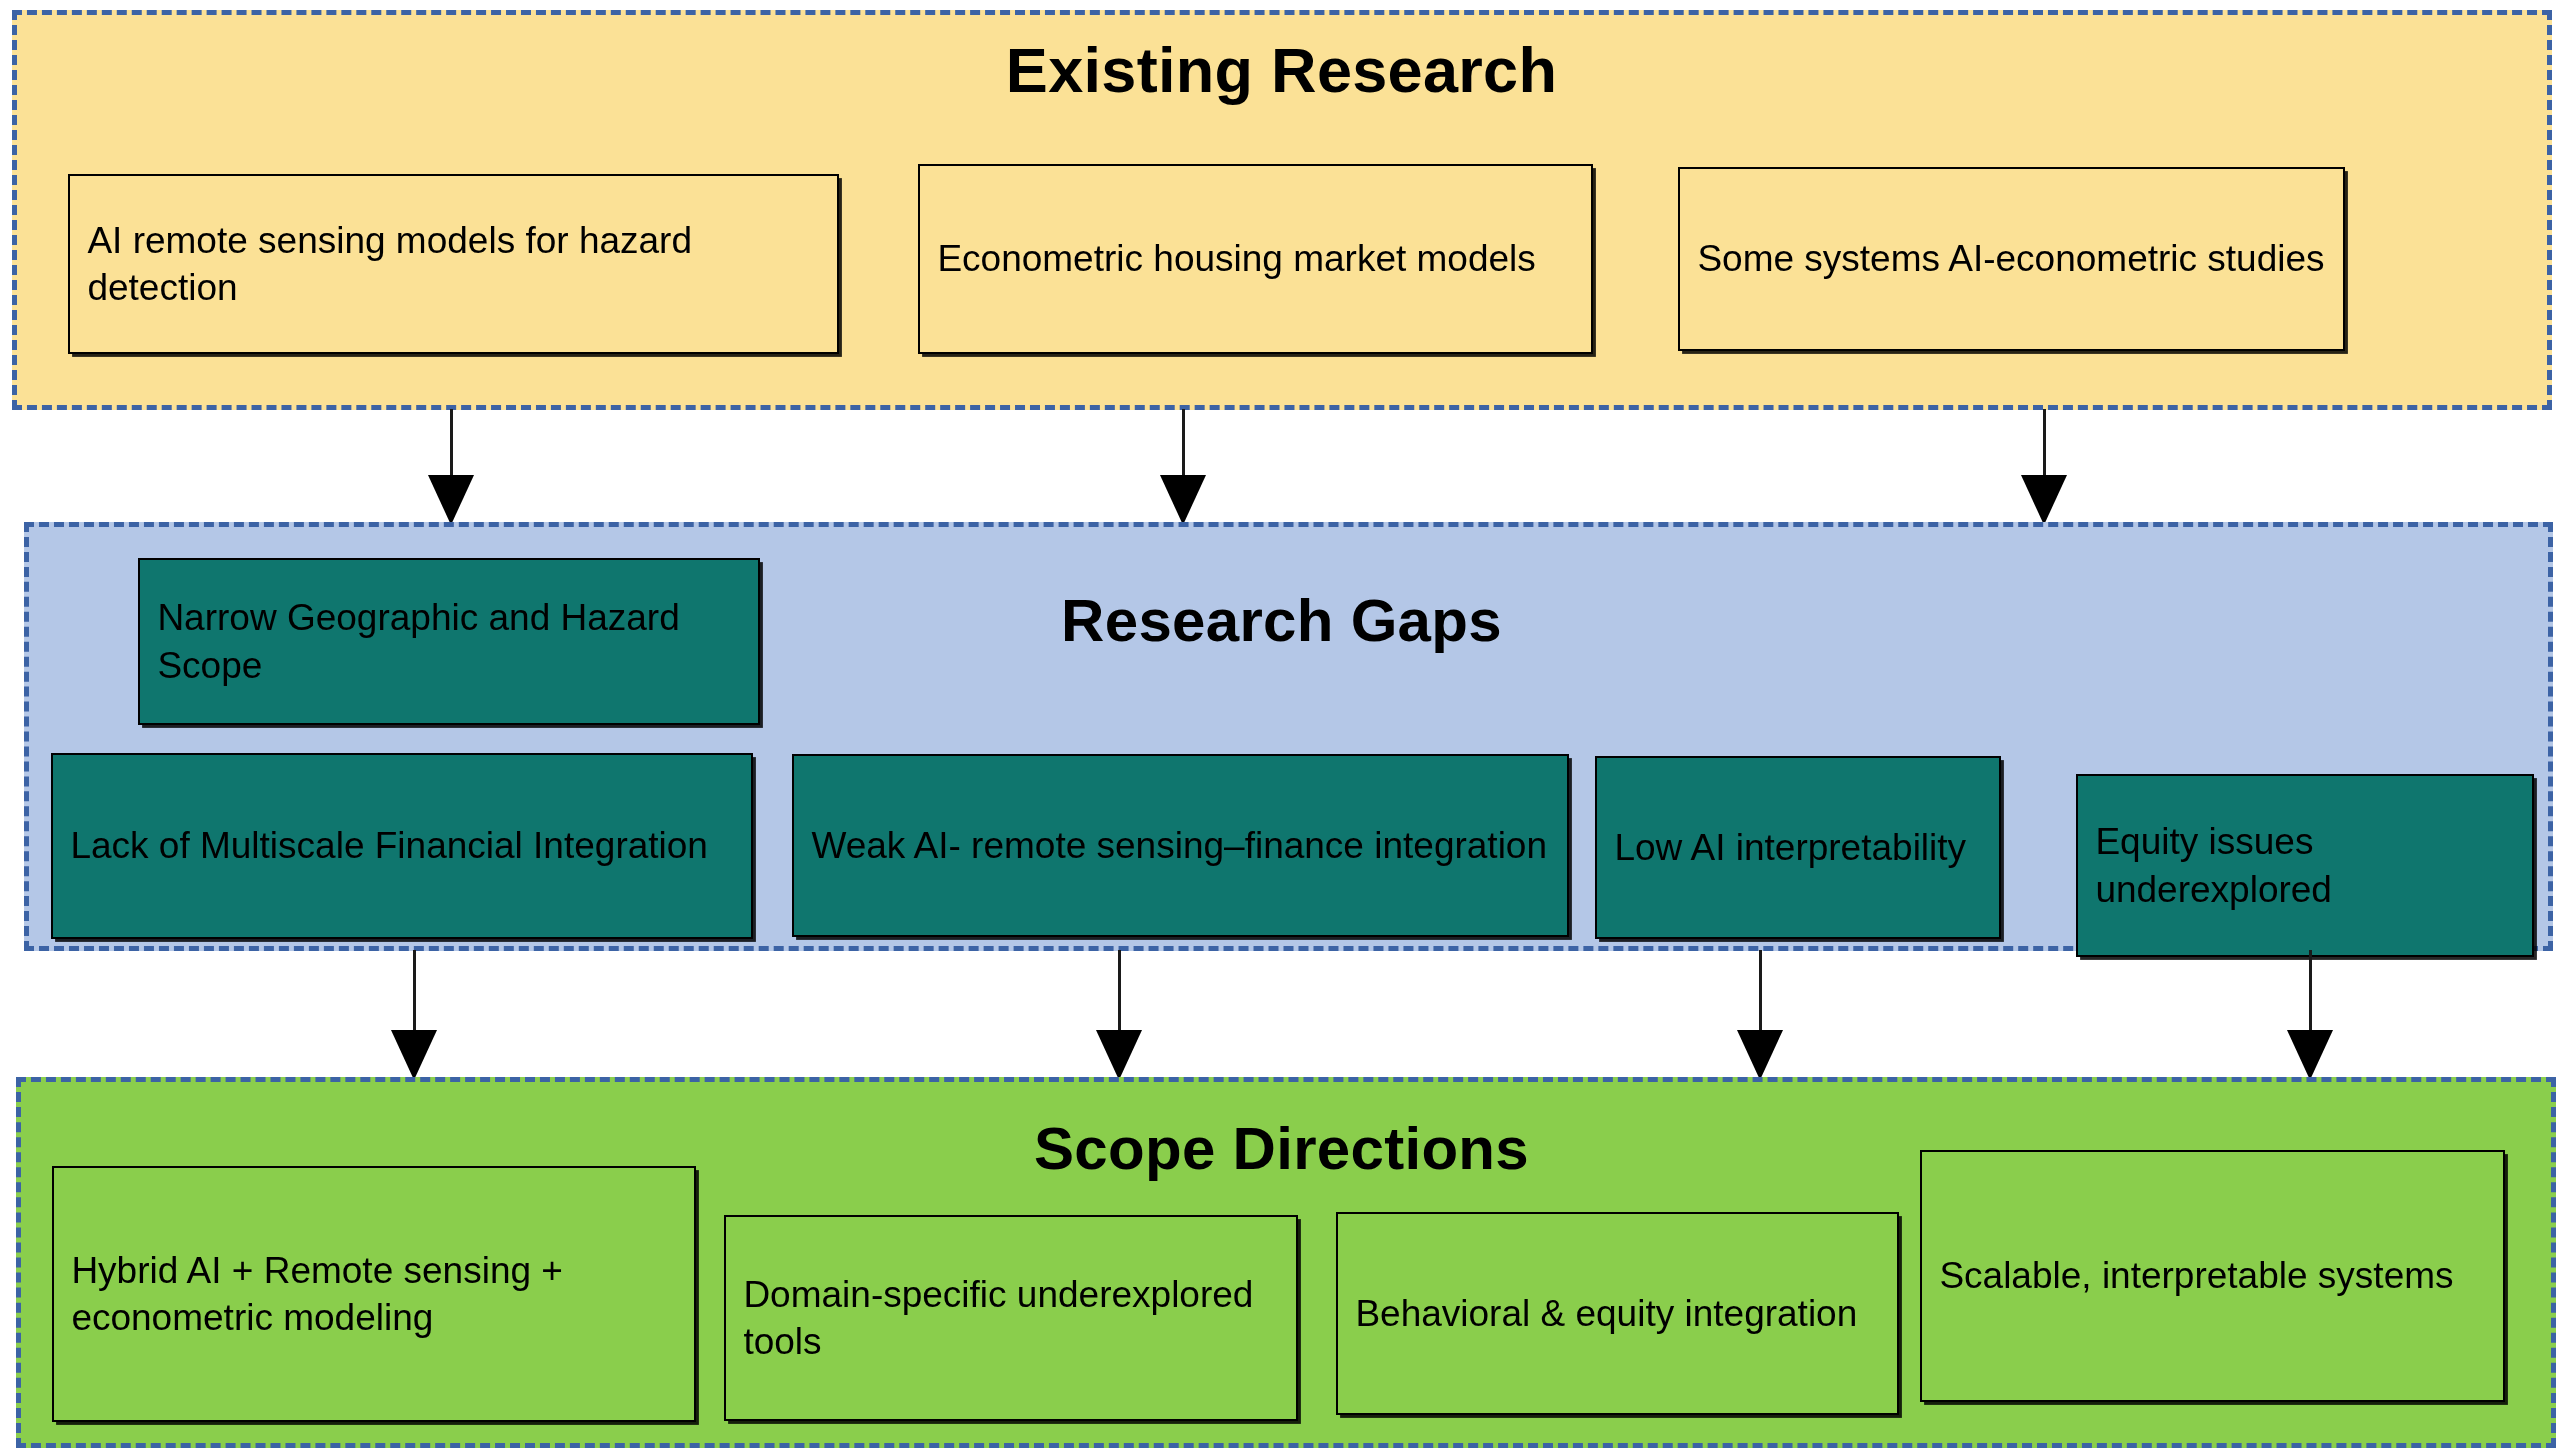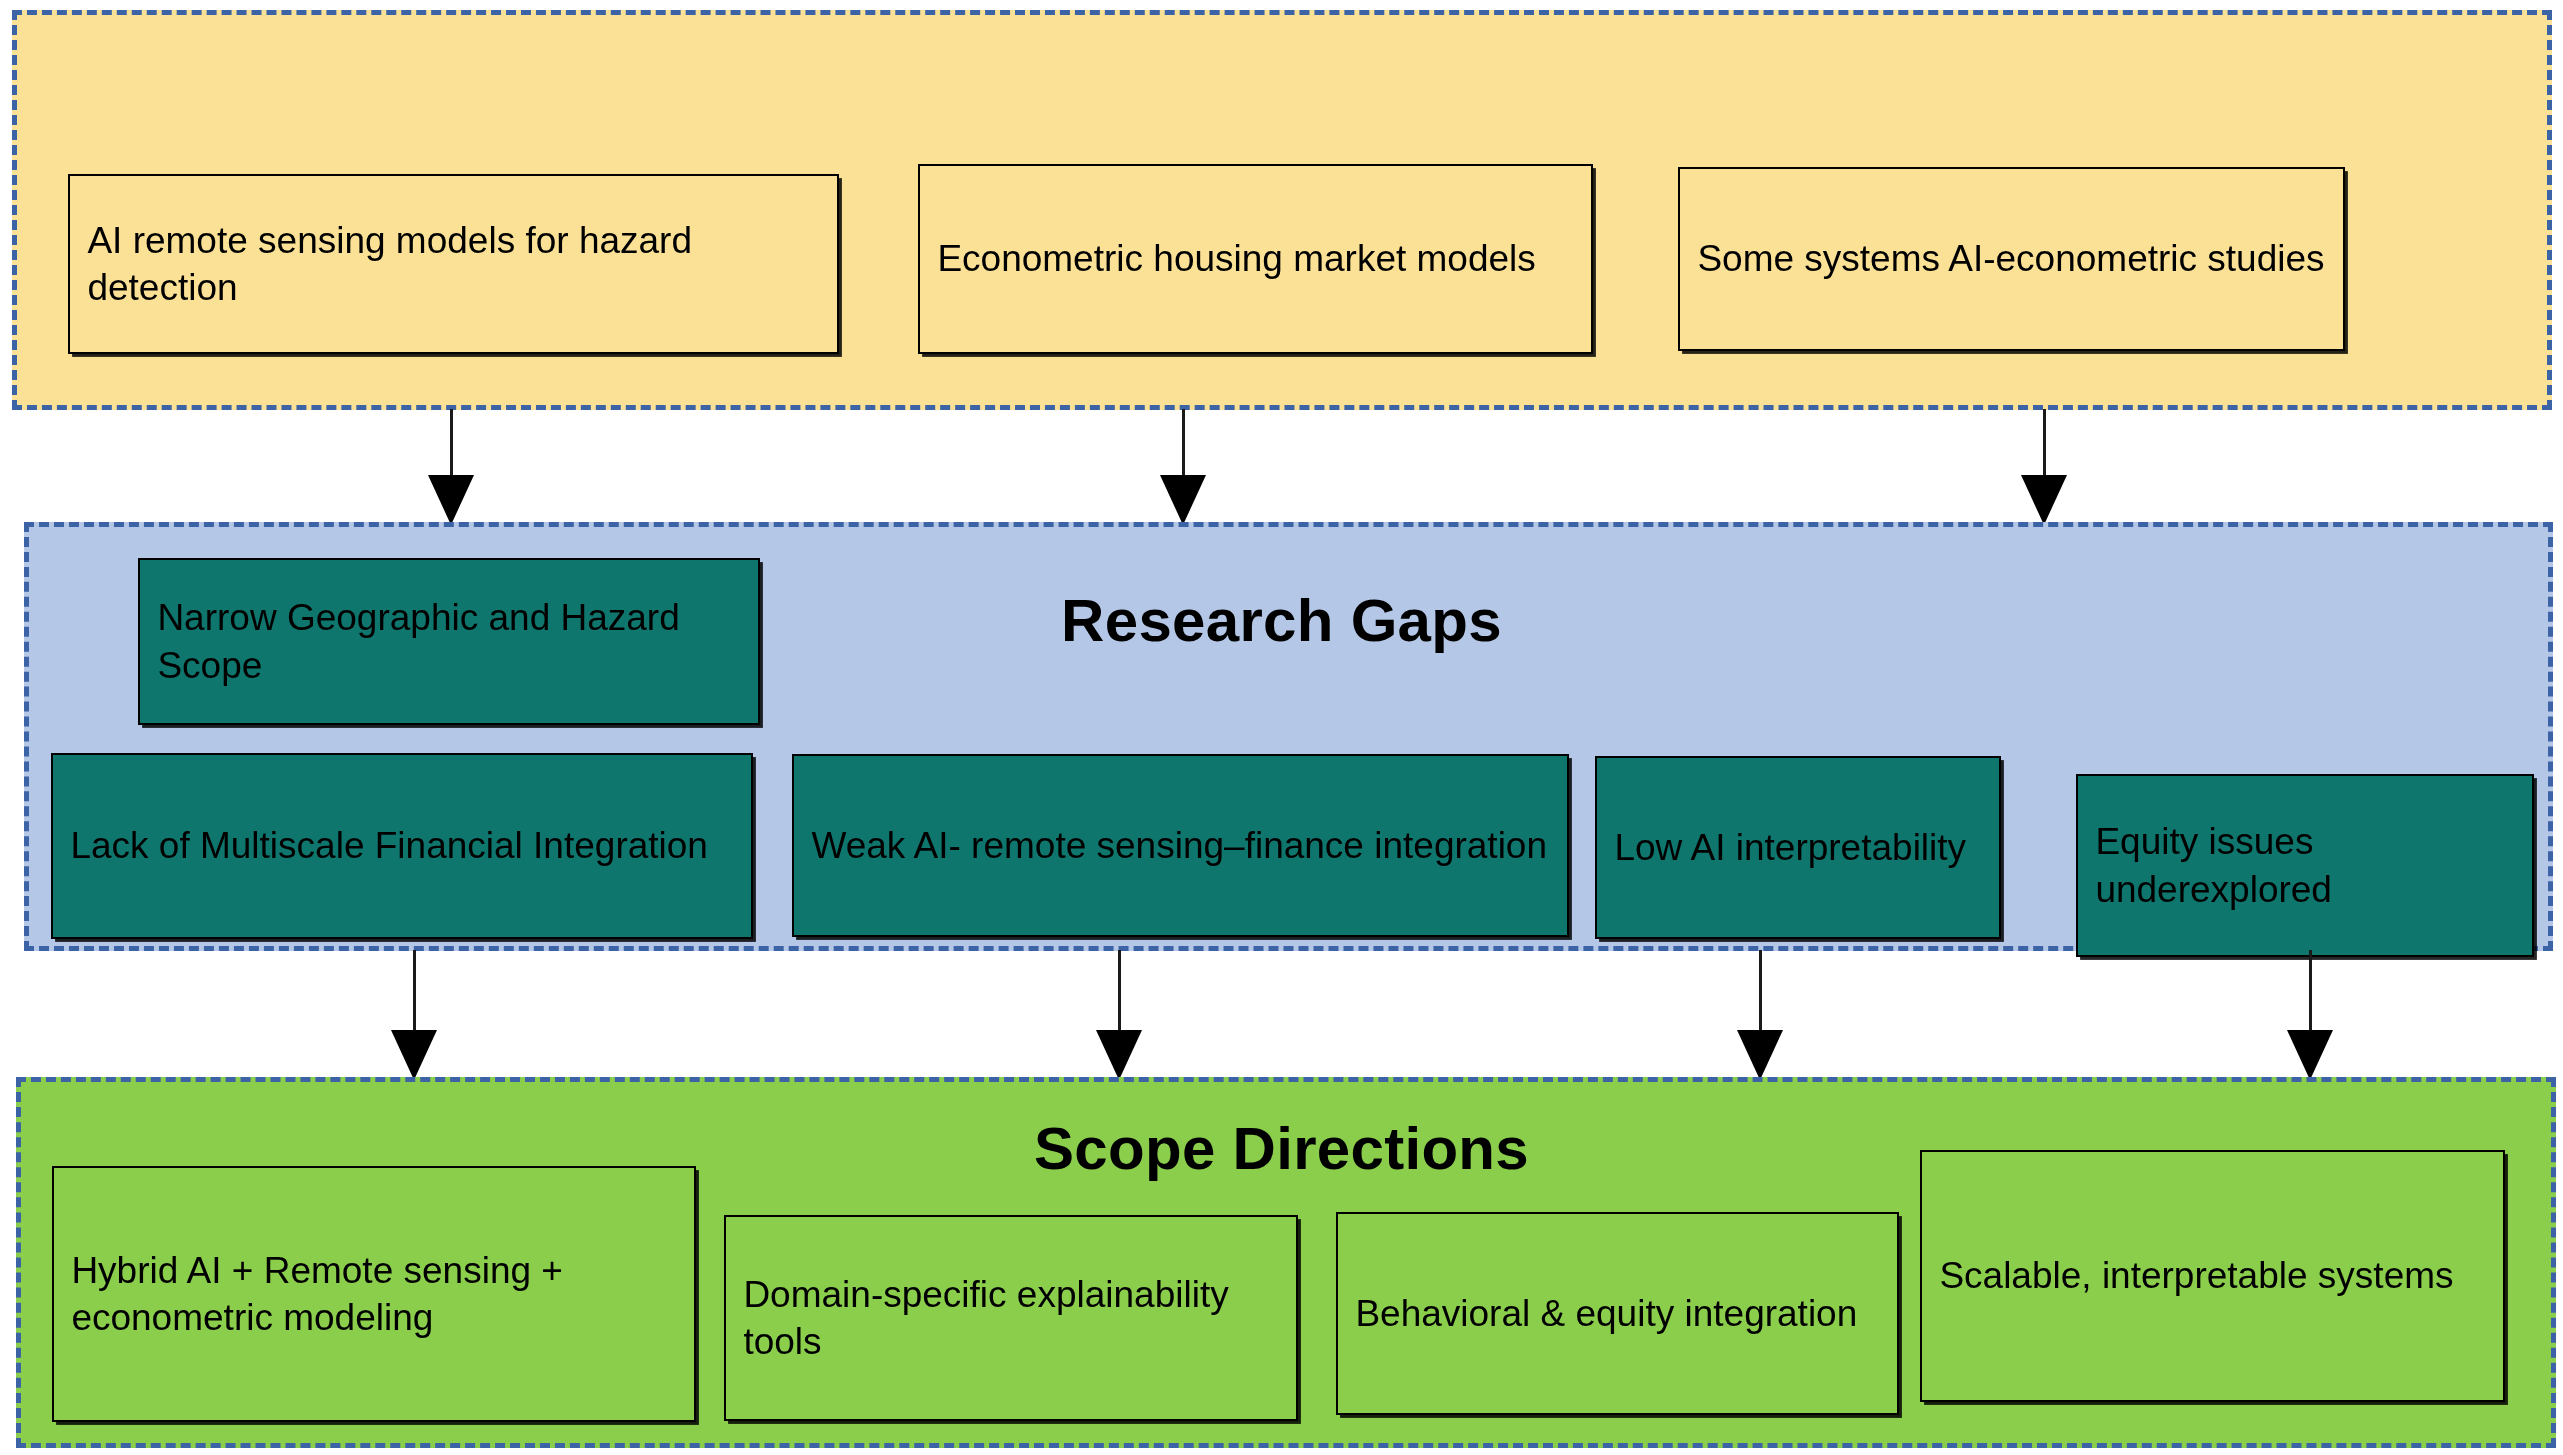--- a/index.html
+++ b/index.html
@@ -137,20 +137,21 @@
   #arrow-t2-1 { left: 1093px; }
   #arrow-t2-2 { left: 1734px; }
   #arrow-t2-3 { left: 2284px; }
 </style>
 </head>
 <body>
 
 <div id="stage">
 
   <div id="band-existing" class="band"></div>
+  <div id="title-existing" class="band-title">Existing Research</div>
 
   <div id="box-er-0" class="box yellow">
     <span class="txt">AI remote sensing models for hazard detection</span>
   </div>
   <div id="box-er-1" class="box yellow">
     <span class="txt">Econometric housing market models</span>
   </div>
   <div id="box-er-2" class="box yellow">
     <span class="txt">Some systems AI-econometric studies</span>
   </div>
@@ -204,21 +205,21 @@
     <div class="head"></div>
   </div>
 
   <div id="band-future" class="band"></div>
   <div id="title-future" class="band-title">Scope Directions</div>
 
   <div id="box-fd-0" class="box green">
     <span class="txt">Hybrid AI + Remote sensing + econometric modeling</span>
   </div>
   <div id="box-fd-1" class="box green">
-    <span class="txt">Domain-specific explainability tools</span>
+    <span class="txt">Domain-specific underexplored tools</span>
   </div>
   <div id="box-fd-2" class="box green">
     <span class="txt">Behavioral &amp; equity integration</span>
   </div>
   <div id="box-fd-3" class="box green">
     <span class="txt">Scalable, interpretable systems</span>
   </div>
 
 </div>
 

